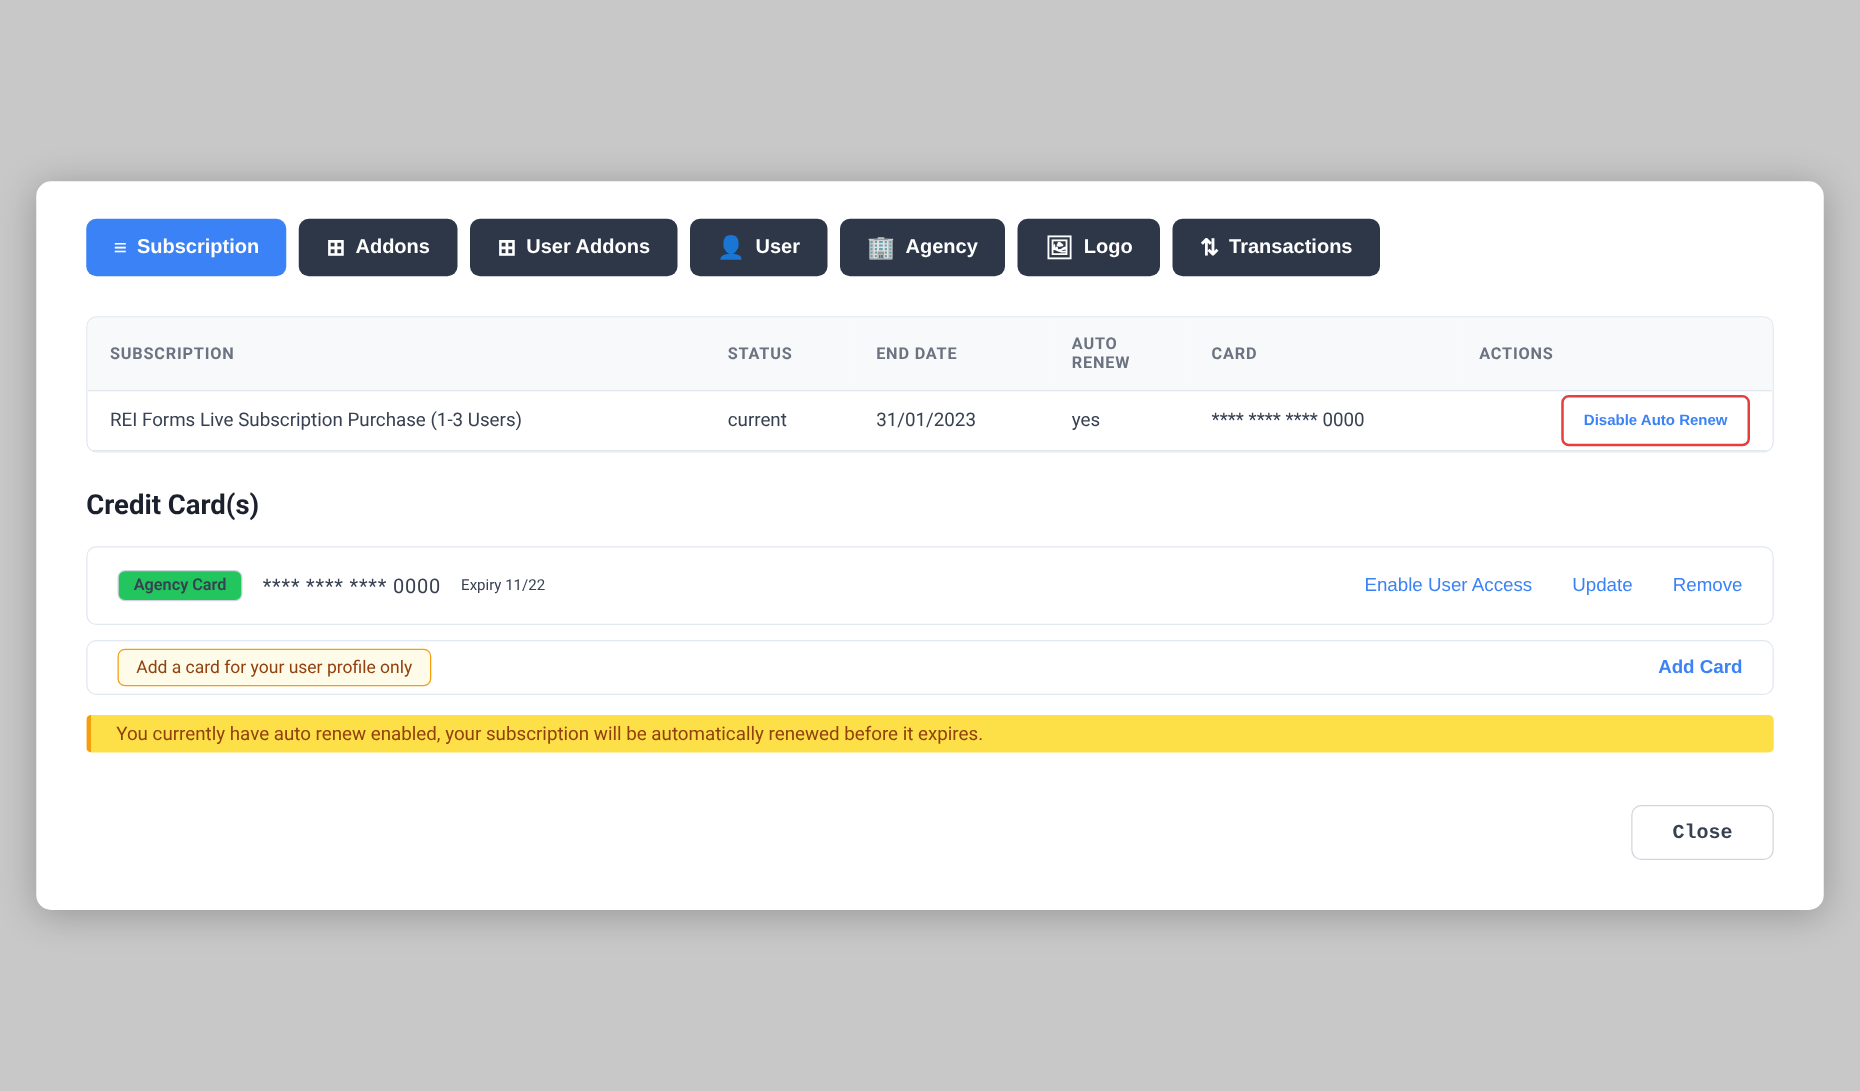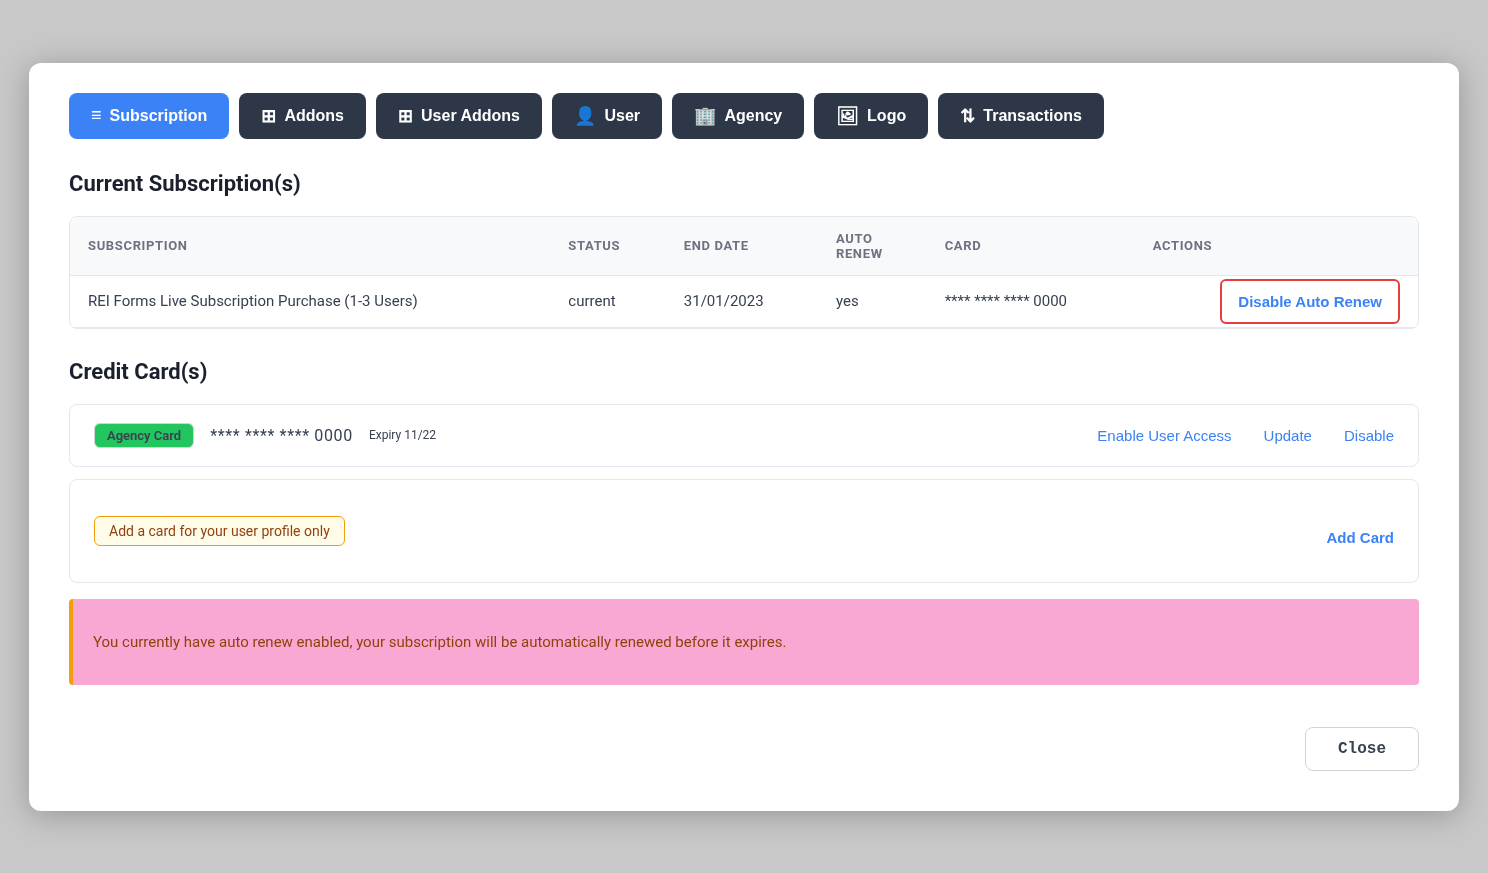--- a/index.html
+++ b/index.html
@@ -85,21 +85,21 @@
     .action-cell {
       text-align: right;
     }
     .disable-auto-renew-btn {
       display: inline-block;
       border: 2.5px solid #e53e3e;
       color: #3b82f6;
       background: #fff;
       border-radius: 6px;
       padding: 10px 16px;
-      font-size: 15px;
+      font-size: 12px;
       font-weight: 600;
       cursor: pointer;
       text-align: center;
       line-height: 1.4;
     }
     .credit-cards-section {
       margin-bottom: 16px;
     }
     .credit-card-row {
       border: 1px solid #e2e8f0;
@@ -141,47 +141,47 @@
       font-size: 15px;
       font-weight: 500;
       cursor: pointer;
       background: none;
       border: none;
       padding: 0;
     }
     .add-card-row {
       border: 1px solid #e2e8f0;
       border-radius: 8px;
-      padding: 36px 24px;
-      display: flex;
-      align-items: flex-end;
+      padding: 6px 24px;
+      display: flex;
+      align-items: center;
       margin-bottom: 16px;
     }
     .add-card-placeholder {
       background: #fefce8;
       border: 1px solid #f59e0b;
       border-radius: 6px;
       padding: 6px 14px;
       font-size: 14px;
       color: #92400e;
     }
     .add-card-link {
       margin-left: auto;
       color: #3b82f6;
       font-size: 15px;
       font-weight: 700;
       cursor: pointer;
       background: none;
       border: none;
     }
     .notice-box {
-      background: #f9a8d4;
+      background: #fde047;
       border-left: 4px solid #f59e0b;
       border-radius: 4px;
-      padding: 34px 20px;
+      padding: 6px 20px;
       margin-bottom: 42px;
     }
     .notice-text {
       color: #92400e;
       font-size: 15px;
     }
     .footer {
       display: flex;
       justify-content: flex-end;
     }
@@ -226,21 +226,20 @@
     <button class="tab-btn">
       <span class="tab-icon">🖼</span>
       <span>Logo</span>
     </button>
     <button class="tab-btn">
       <span class="tab-icon">⇅</span>
       <span>Transactions</span>
     </button>
   </div>
 
-  <h2 class="section-title">Current Subscription(s)</h2>
 
   <div class="table-container">
     <table class="table">
       <thead>
         <tr>
           <th>SUBSCRIPTION</th>
           <th>STATUS</th>
           <th>END DATE</th>
           <th>AUTO<br>RENEW</th>
           <th>CARD</th>
@@ -265,21 +264,21 @@
   <div class="credit-cards-section">
     <h2 class="section-title">Credit Card(s)</h2>
 
     <div class="credit-card-row">
       <span class="agency-badge">Agency Card</span>
       <span class="card-number">**** **** **** 0000</span>
       <span class="card-expiry">Expiry 11/22</span>
       <div class="card-actions">
         <button class="card-action-link">Enable User Access</button>
         <button class="card-action-link">Update</button>
-        <button class="card-action-link">Disable</button>
+        <button class="card-action-link">Remove</button>
       </div>
     </div>
 
     <div class="add-card-row">
       <span class="add-card-placeholder">Add a card for your user profile only</span>
       <button class="add-card-link">Add Card</button>
     </div>
   </div>
 
   <div class="notice-box">

